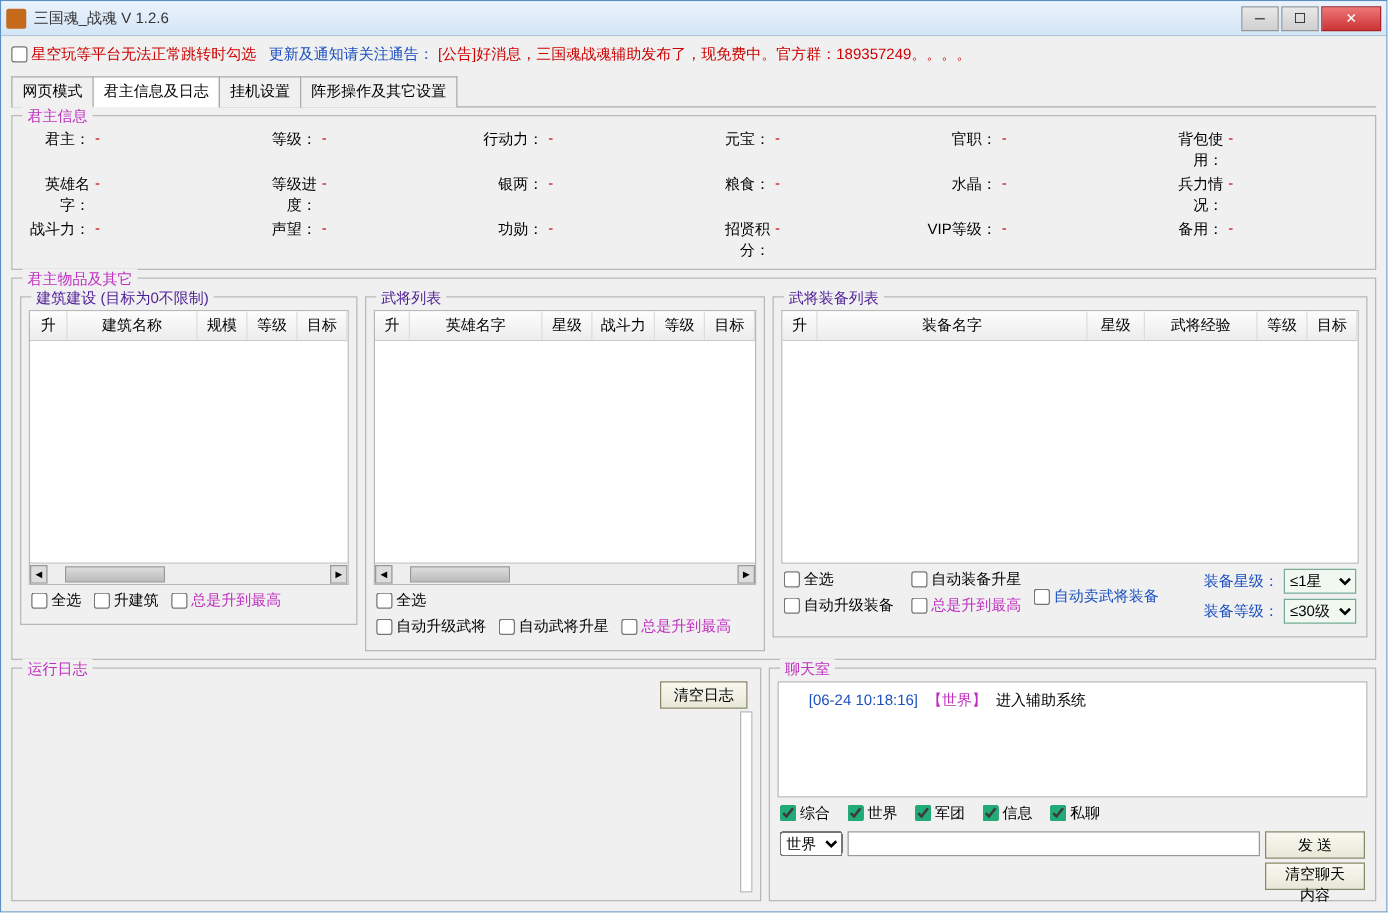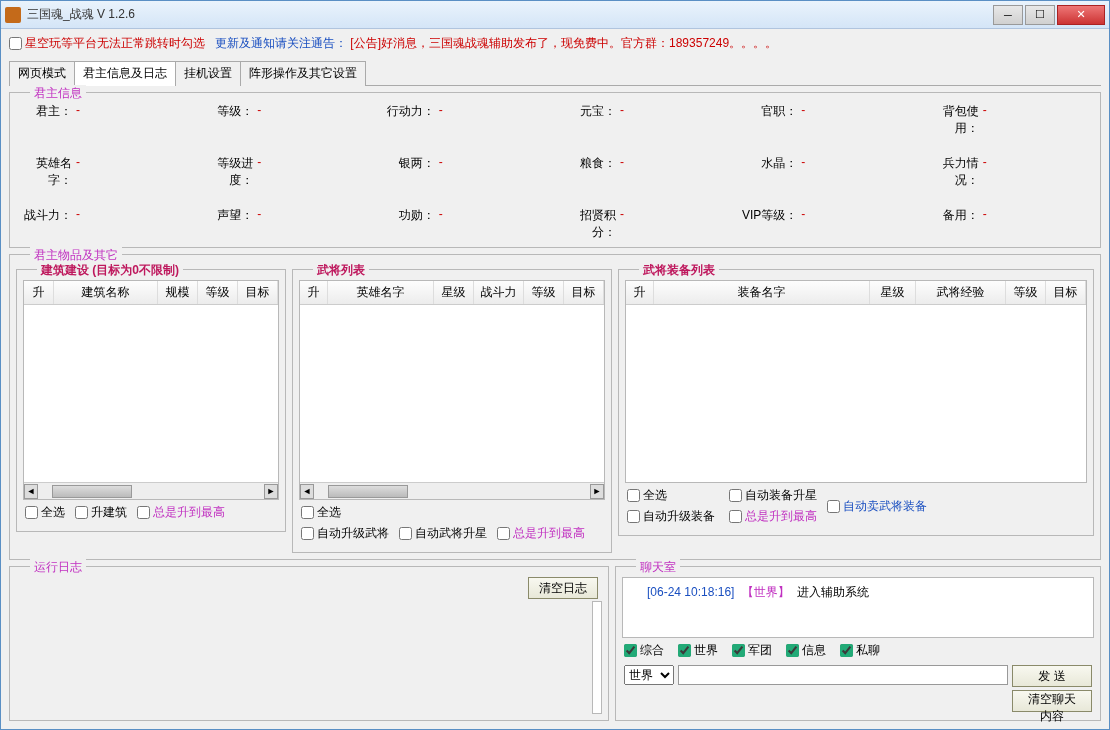--- a/index.html
+++ b/index.html
@@ -27,24 +27,24 @@
 .red { color: #c00; }
 .blue { color: #1a4fc0; }
 .magenta { color: #c030c0; }
 .green { color: #0a8a3a; }
 
 .tabs { display: flex; border-bottom: 1px solid #aaa; margin-top: 4px; }
 .tab { padding: 3px 8px; border: 1px solid #aaa; border-bottom: none; background: #f0f0f0; margin-right: -1px; cursor: pointer; position: relative; top: 1px; }
 .tab.active { background: #fff; border-bottom: 1px solid #fff; }
 
 .fieldset { border: 1px solid #b8b8b8; padding: 4px 6px 6px 6px; position: relative; margin-top: 4px; }
-.fieldset > .legend { position: absolute; top: -8px; left: 20px; background: #f0f0f0; padding: 0 4px; color: #c030c0; }
-.fieldset.blue-legend > .legend { color: #be185d; font-weight: bold; }
-
-.info-grid { display: grid; grid-template-columns: repeat(6, 1fr); gap: 18px 10px; padding-top: 6px; }
+.fieldset > .legend { position: absolute; top: -8px; left: 8px; background: #f0f0f0; padding: 0 4px; color: #c030c0; }
+.fieldset.blue-legend > .legend { color: #4c1d95; }
+
+.info-grid { display: grid; grid-template-columns: repeat(6, 1fr); gap: 2px 10px; padding-top: 6px; }
 .info-cell { display: flex; }
 .info-label { width: 60px; text-align: right; padding-right: 4px; }
 .info-val { color: #c00; flex: 1; }
 
 .three-cols { display: flex; gap: 6px; }
 .col1 { flex: 0 0 270px; }
 .col2 { flex: 0 0 320px; }
 .col3 { flex: 1; }
 
 .list-box { border: 1px solid #b8b8b8; background: #fff; height: 220px; overflow: hidden; display: flex; flex-direction: column; }
@@ -300,20 +300,30 @@
                   </label>
                 <label class="chk">
                     <input type="checkbox" style="">
                     <span class="magenta">总是升到最高</span>
                   </label>
               </div>
               <label class="chk" style="align-self:center;">
                   <input type="checkbox" style="">
                   <span class="blue">自动卖武将装备</span>
                 </label>
+              <div class="equip-right" style="margin-left:auto;">
+                <div style="display:flex; align-items:center; gap:4px;">
+                  <span class="lbl-blue">装备星级：</span>
+                  <select class="mini-sel"><option>≤1星</option></select>
+                </div>
+                <div style="display:flex; align-items:center; gap:4px;">
+                  <span class="lbl-blue">装备等级：</span>
+                  <select class="mini-sel"><option>≤30级</option></select>
+                </div>
+              </div>
             </div>
           </div>
         </div>
 
       </div>
     </div>
 
     <div class="bottom-row">
       <div class="fieldset log-panel">
         <div class="legend">运行日志</div>

